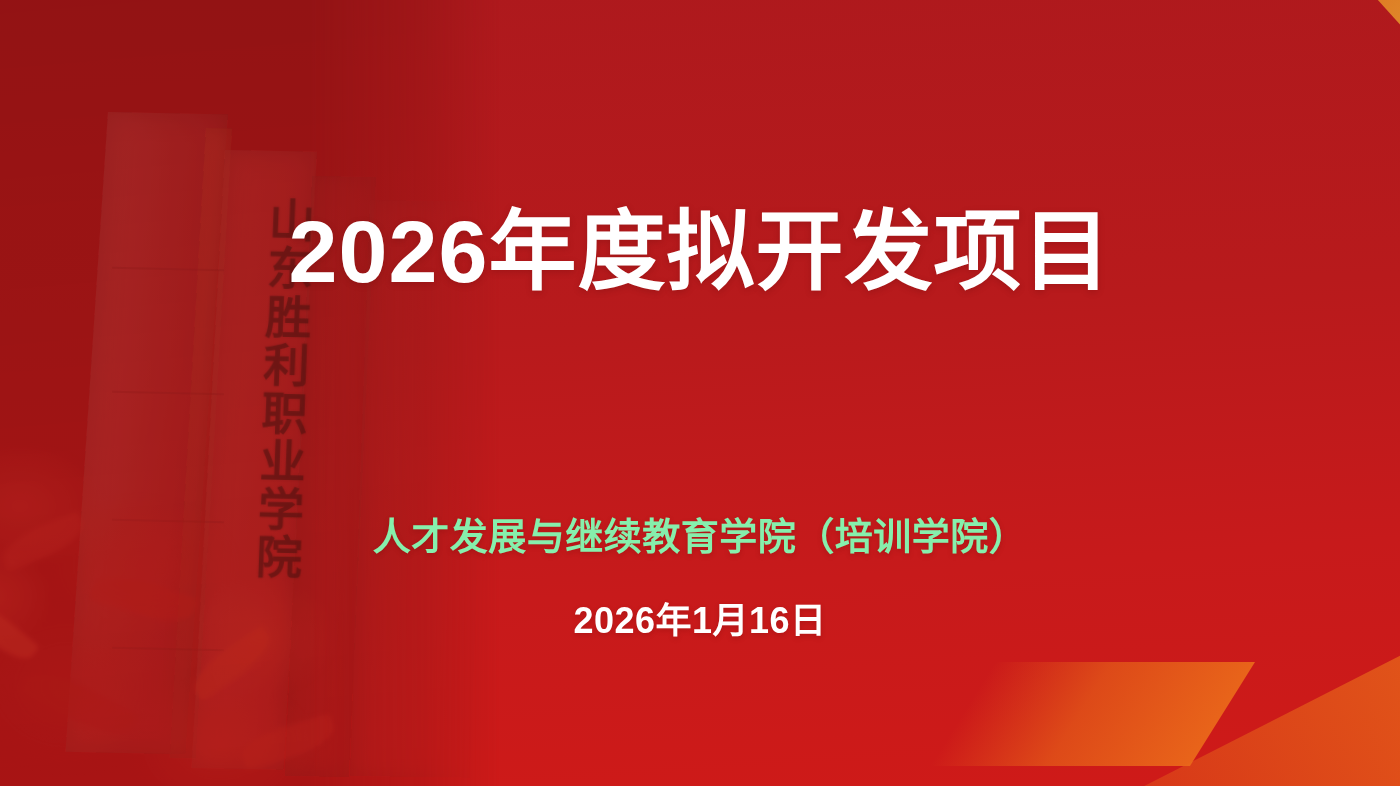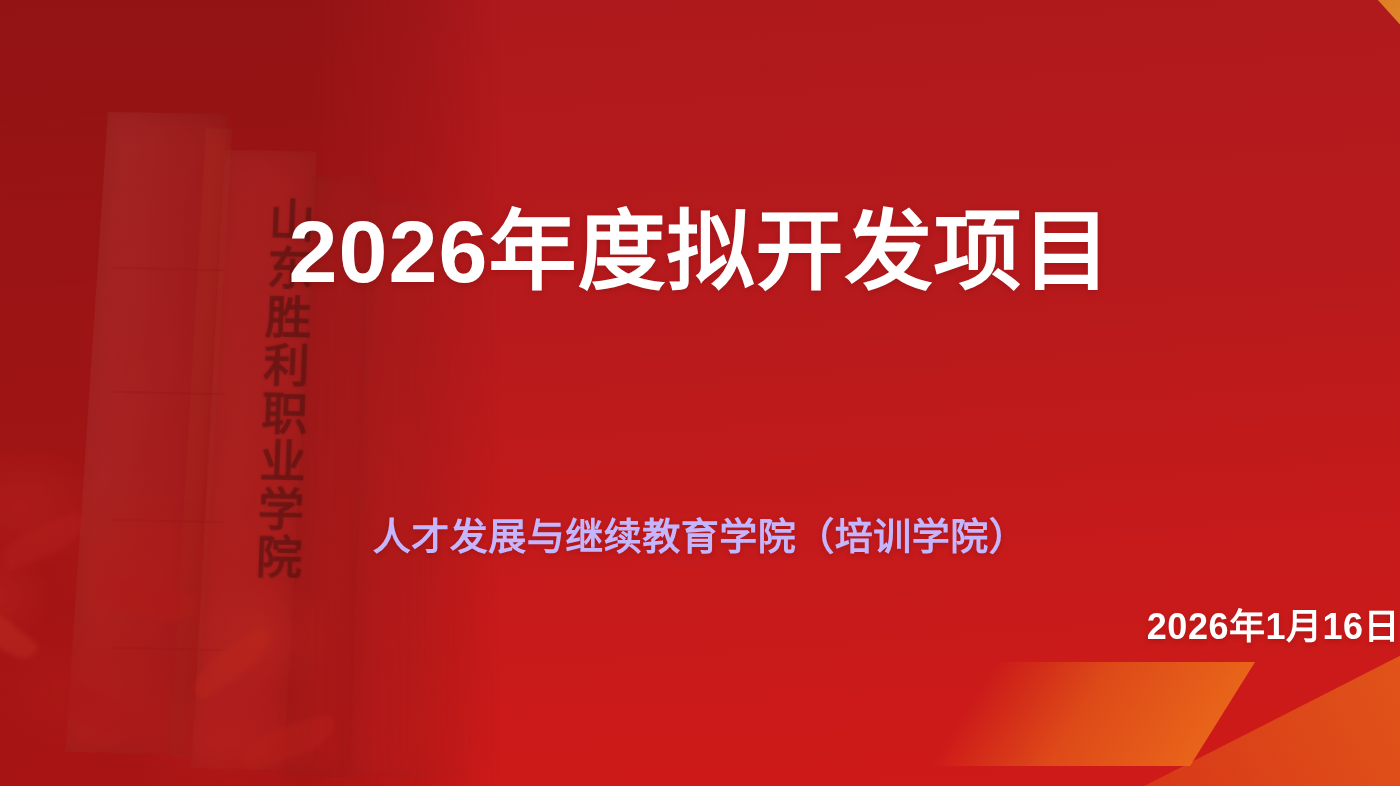--- a/index.html
+++ b/index.html
@@ -223,34 +223,34 @@
     font-weight: 700;
     font-size: 88px;
     line-height: 1.22;
     letter-spacing: 1px;
     text-shadow: 0 2px 6px rgba(110,12,12,.30);
   }
   .title-line-1 { margin-top: 198px; }
   .title-line-2 { }
 
   .subtitle {
-    margin: 8px;
+    margin: 2px;
     width: 100%;
     text-align: center;
-    color: #c4b5fd;
+    color: #86efac;
     font-weight: 700;
     font-size: 38px;
     letter-spacing: .5px;
     margin-top: 185px;
     text-shadow: 0 2px 5px rgba(110,12,12,.28);
   }
   .date {
     margin: 0;
     width: 100%;
-    text-align: right;
+    text-align: center;
     color: #ffffff;
     font-weight: 700;
     font-size: 36px;
     letter-spacing: .5px;
     margin-top: 28px;
     text-shadow: 0 2px 5px rgba(110,12,12,.28);
   }
 </style>
 </head>
 <body>

